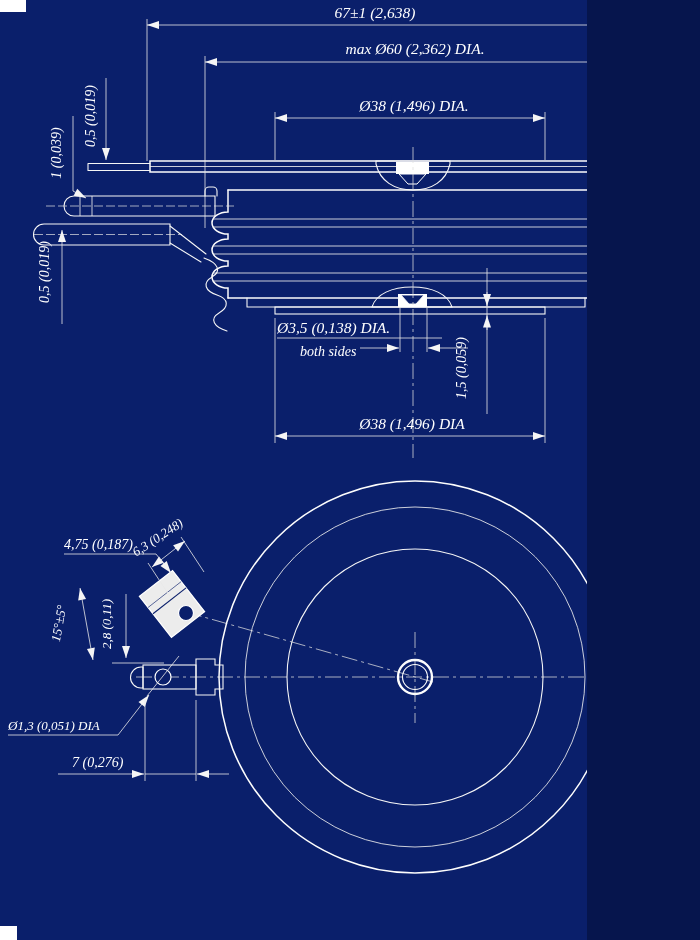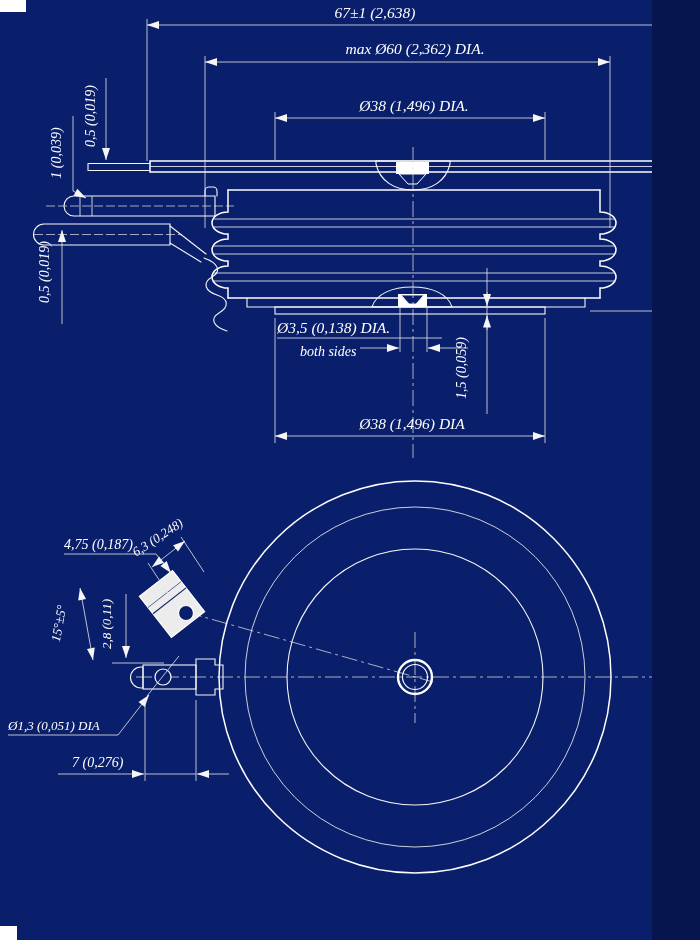--- a/index.html
+++ b/index.html
@@ -1,16 +1,16 @@
 <!DOCTYPE html>
 <html><head>
 <meta charset="utf-8">
 <style>
   html,body{margin:0;padding:0;background:#06154d;}
-  .stage{position:relative;width:652px;height:940px;background:#0a1f6b;overflow:hidden;}
+  .stage{position:relative;width:587px;height:940px;background:#0a1f6b;overflow:hidden;}
   svg{display:block;}
   .ol{stroke:#fdfdfd;stroke-width:1.5;fill:none;stroke-linecap:round;}
   .ol2{stroke:#f6f6f6;stroke-width:1.1;fill:none;stroke-linecap:round;}
   .fin{stroke:#efefef;stroke-width:.85;fill:none;}
   .dim{stroke:#e9e9e9;stroke-width:.8;fill:none;}
   .cl{stroke:#dfdfdf;stroke-width:.75;fill:none;stroke-dasharray:16 4 3 4;}
   .dsh{stroke:#e5e5e5;stroke-width:.7;fill:none;stroke-dasharray:9 3;}
   .txt{fill:#ffffff;font-family:"Liberation Serif","DejaVu Serif",serif;font-style:italic;}
   .t15{font-size:15.5px;}
   .t14{font-size:14px;}

